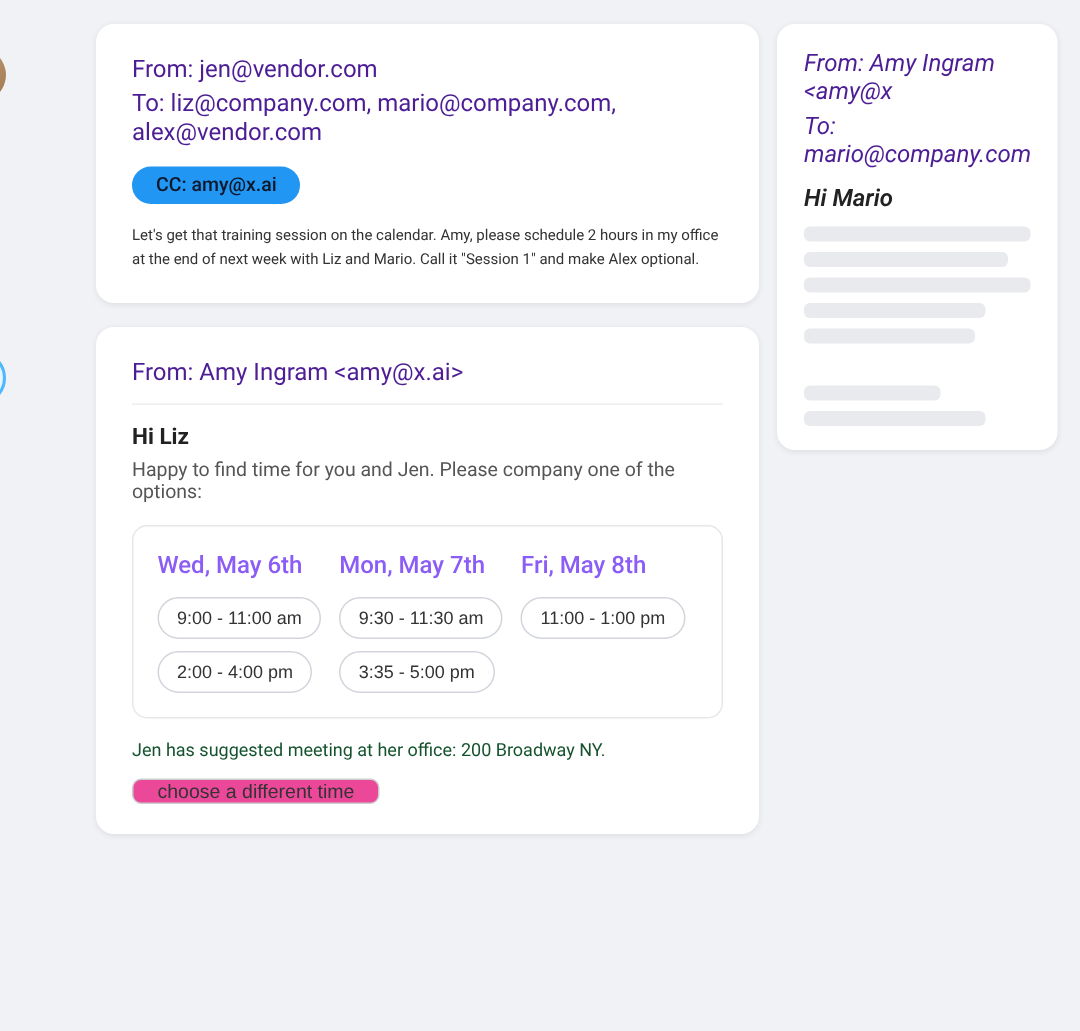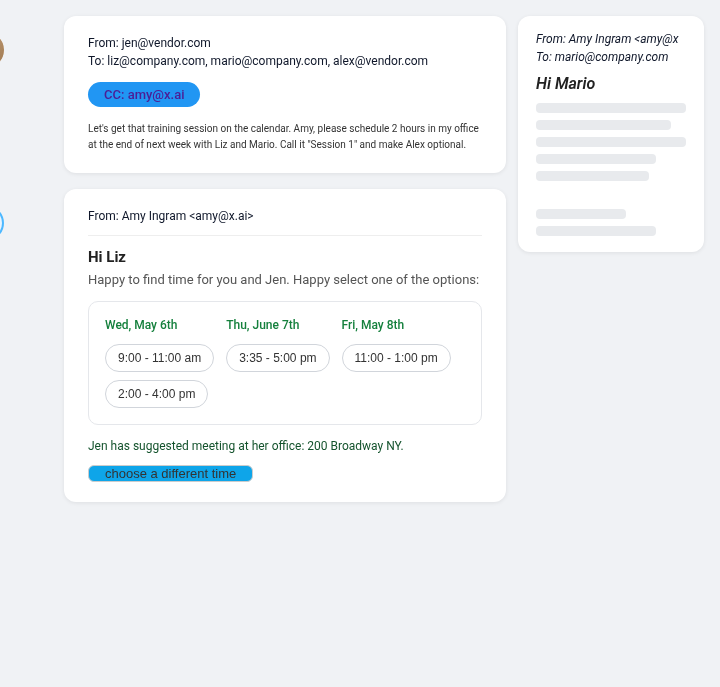--- a/index.html
+++ b/index.html
@@ -77,29 +77,29 @@
       top: 16px;
       display: flex;
       align-items: center;
       justify-content: center;
       font-size: 12px;
       color: #2196f3;
       font-weight: bold;
     }
 
     .email-meta {
-      font-size: 12px;
-      color: #0f172a;
+      font-size: 16px;
+      color: #4c1d95;
       margin-bottom: 4px;
     }
 
     .cc-badge {
       display: inline-block;
       background: #2196f3;
-      color: #4c1d95;
+      color: #0f172a;
       border-radius: 20px;
       padding: 5px 16px;
       font-size: 13px;
       font-weight: 500;
       margin: 10px 0 14px 0;
     }
 
     .email-body {
       font-size: 10px;
       color: #333;
@@ -139,22 +139,22 @@
     }
 
     .time-col {
       display: flex;
       flex-direction: column;
       gap: 8px;
       align-items: flex-start;
     }
 
     .time-col-header {
-      font-size: 12px;
-      color: #15803d;
+      font-size: 16px;
+      color: #8b5cf6;
       font-weight: 500;
       margin-bottom: 4px;
     }
 
     .time-slot {
       border: 1px solid #d1d5db;
       border-radius: 20px;
       padding: 6px 12px;
       font-size: 12px;
       color: #333;
@@ -169,21 +169,21 @@
       color: #14532d;
       margin-bottom: 10px;
     }
 
     .choose-time-btn {
       border: 1px solid #ccc;
       border-radius: 6px;
       padding: 0 16px;
       font-size: 13px;
       color: #333;
-      background: #0ea5e9;
+      background: #ec4899;
       cursor: pointer;
       font-weight: 500;
     }
 
     
     .side-card {
       background: #fff;
       border-radius: 12px;
       padding: 16px 18px;
       box-shadow: 0 1px 4px rgba(0,0,0,0.08);
@@ -243,33 +243,34 @@
   </div>
 
   <div class="row-wrapper">
     <div class="ai-avatar">
       
     </div>
     <div class="card">
       <div class="email-meta">From: Amy Ingram &lt;amy@x.ai&gt;</div>
       <hr class="divider">
       <div class="greeting">Hi Liz</div>
-      <div class="subtext">Happy to find time for you and Jen. Happy select one of the options:</div>
+      <div class="subtext">Happy to find time for you and Jen. Please company one of the options:</div>
 
       <div class="time-slots-box">
         <div class="time-columns">
 
           <div class="time-col">
             <div class="time-col-header">Wed, May 6th</div>
             <button class="time-slot">9:00 - 11:00 am</button>
             <button class="time-slot">2:00 - 4:00 pm</button>
           </div>
 
           <div class="time-col">
-            <div class="time-col-header">Thu, June 7th</div>
+            <div class="time-col-header">Mon, May 7th</div>
+            <button class="time-slot">9:30 - 11:30 am</button>
             <button class="time-slot">3:35 - 5:00 pm</button>
           </div>
 
           <div class="time-col">
             <div class="time-col-header">Fri, May 8th</div>
             <button class="time-slot">11:00 - 1:00 pm</button>
           </div>
 
         </div>
       </div>

